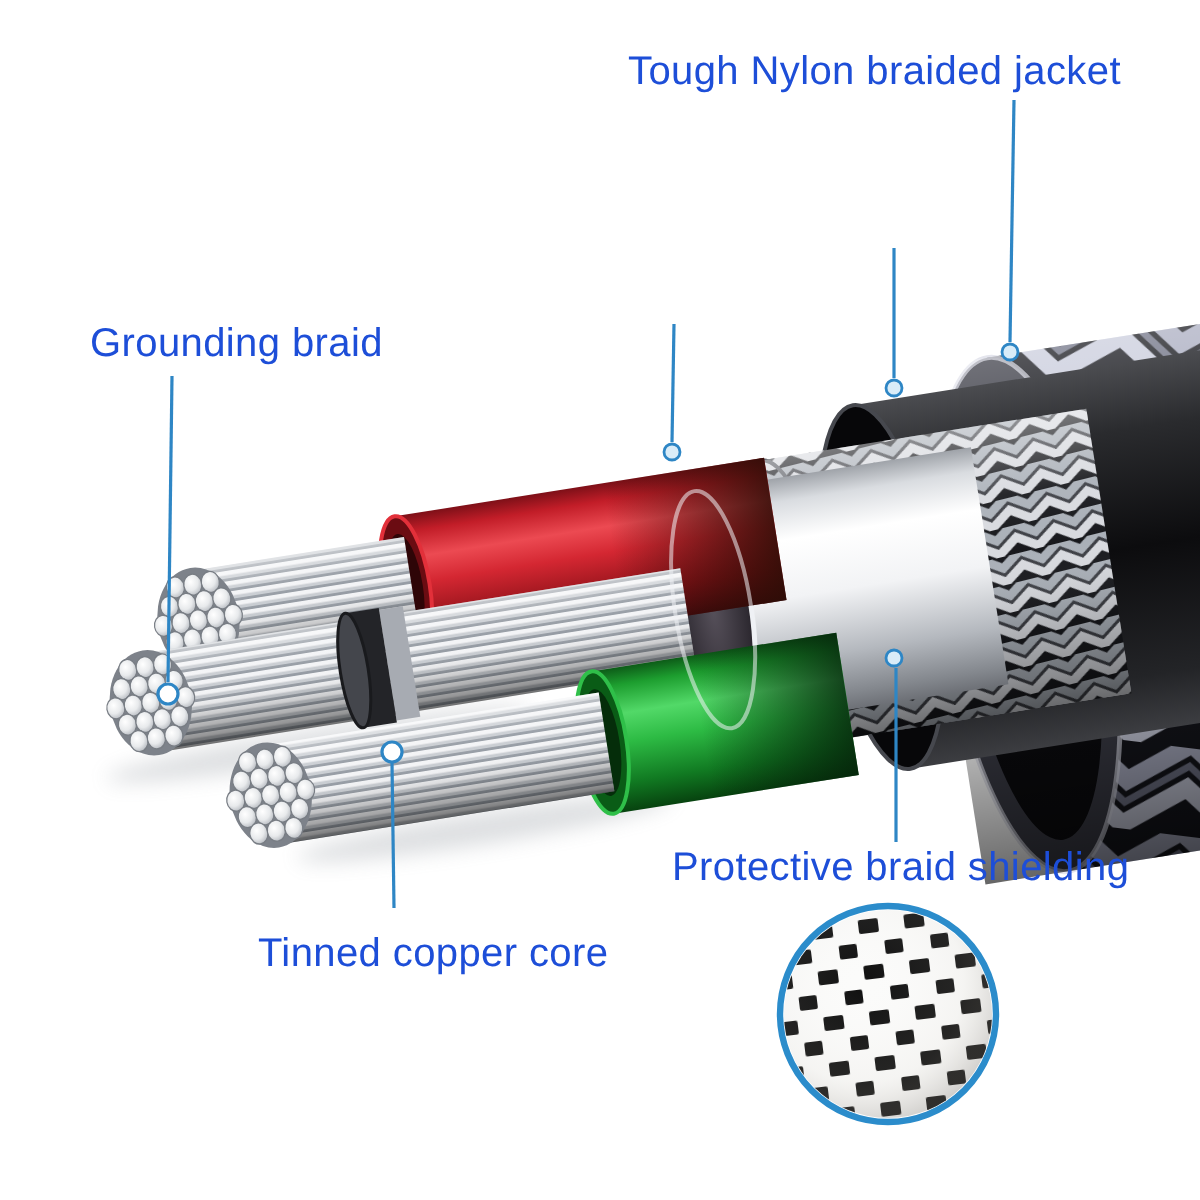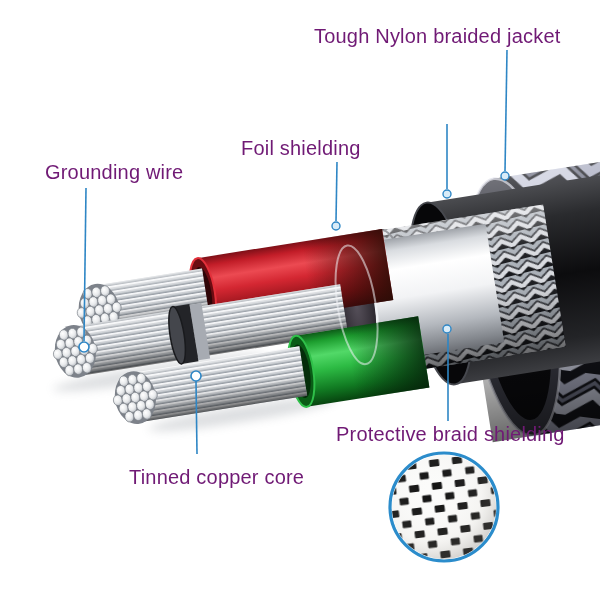--- a/index.html
+++ b/index.html
@@ -2,21 +2,21 @@
 <html><head>
 <meta charset="utf-8">
 <style>
   html,body{margin:0;padding:0;background:#ffffff;}
   #stage{
     position:relative;width:600px;height:600px;background:#ffffff;overflow:hidden;
     font-family:"Liberation Sans", sans-serif;
   }
   #art{position:absolute;left:0;top:0;width:600px;height:600px;}
   .callout{
-    position:absolute;font-size:20px;line-height:22px;color:#701a75;
+    position:absolute;font-size:20px;line-height:22px;color:#1d4ed8;
     white-space:nowrap;letter-spacing:.2px;
   }
 </style>
 </head>
 <body>
 
 <div id="stage">
 
   <svg id="art" viewBox="0 0 600 600" xmlns="http://www.w3.org/2000/svg">
     <defs>
@@ -228,17 +228,16 @@
     </g>
 
     <g>
       <circle cx="444" cy="507" r="54" fill="#ffffff" stroke="#2b8ccb" stroke-width="3.2"></circle>
       <circle cx="444" cy="507" r="52" fill="url(#insetPat)"></circle>
       <circle cx="444" cy="507" r="52" fill="url(#insetShade)"></circle>
     </g>
   </svg>
 
   <div class="callout" style="left:314px;top:25px">Tough Nylon braided jacket</div>
-  <div class="callout" style="left:241px;top:137px">Foil shielding</div>
-  <div class="callout" style="left:45px;top:161px">Grounding wire</div>
+  <div class="callout" style="left:45px;top:161px">Grounding braid</div>
   <div class="callout" style="left:336px;top:423px">Protective braid shielding</div>
   <div class="callout" style="left:129px;top:466px">Tinned copper core</div>
 </div>
 
 </body></html>

